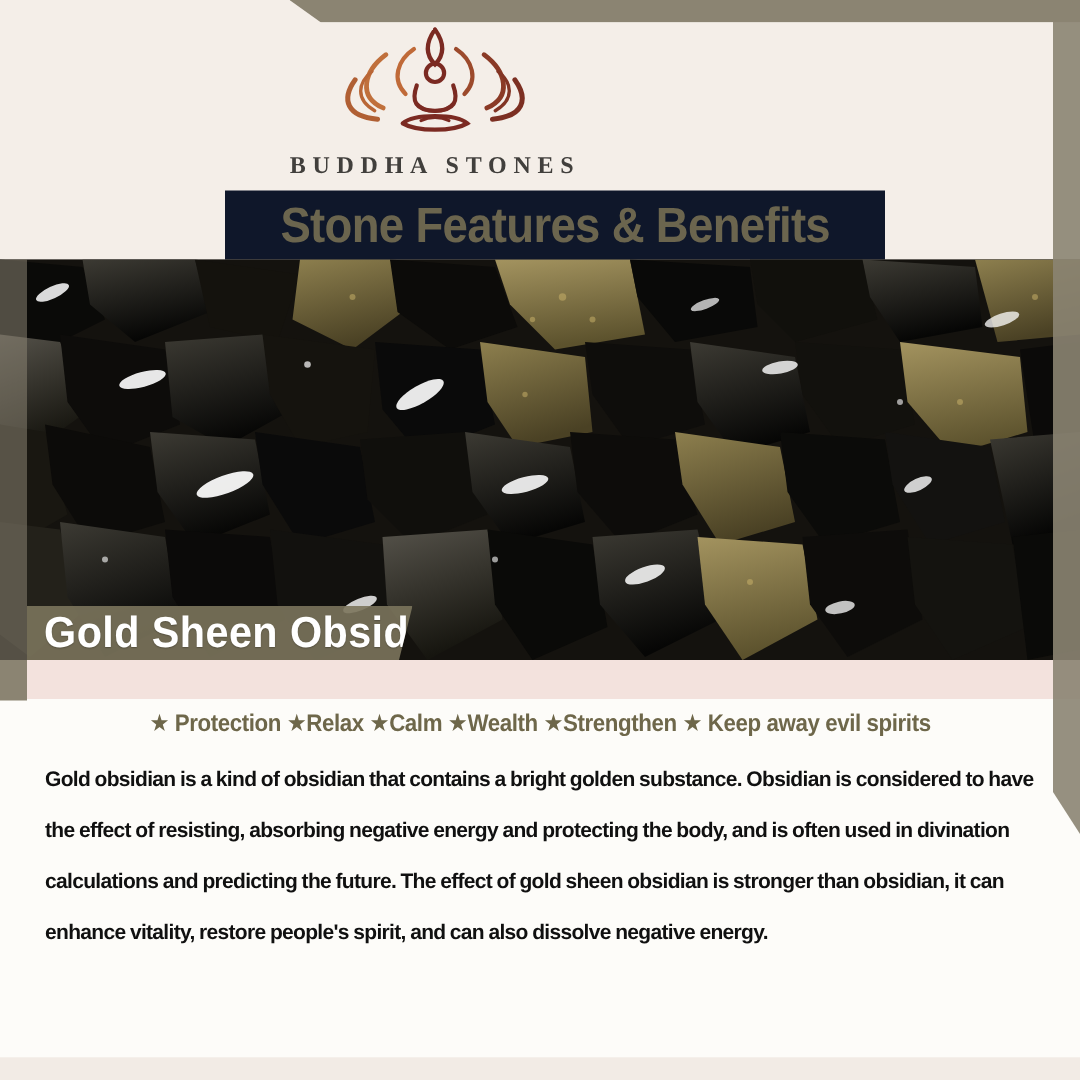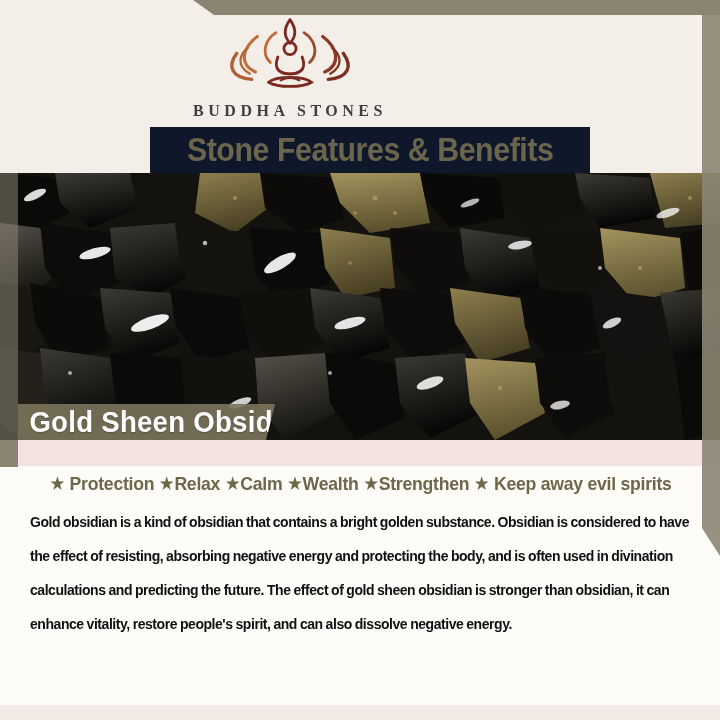--- a/index.html
+++ b/index.html
@@ -60,21 +60,21 @@
     color:#ffffff;font-size:29px;font-weight:bold;letter-spacing:0.3px;
     white-space:nowrap;display:inline-block;padding-left:12px;
     transform:scaleX(0.95);transform-origin:left center;
     text-shadow:0 1px 1px rgba(0,0,0,0.25);
   }
   
   .pink-divider{position:absolute;left:0;top:440px;width:720px;height:26px;background:#f3e2dd;}
   .info{position:absolute;left:0;top:466px;width:720px;height:239px;background:#fdfcf9;}
   .benefits-line{
     margin-top:6px;text-align:center;white-space:nowrap;
-    font-size:19px;font-weight:bold;color:#6e674a;letter-spacing:-0.3px;
+    font-size:16px;font-weight:bold;color:#6e674a;letter-spacing:-0.3px;
   }
   .benefits-line span{display:inline-block;transform:scaleX(0.93);transform-origin:center;}
   .description{
     margin:10px 28px 0 30px;width:664px;
     font-size:14px;font-weight:bold;color:#101010;
     letter-spacing:-0.45px;word-spacing:-0.5px;line-height:34px;text-align:left;
   }
   .bottom-strip{position:absolute;left:0;top:705px;width:720px;height:15px;background:#f2ebe5;}
 </style>
 </head>

